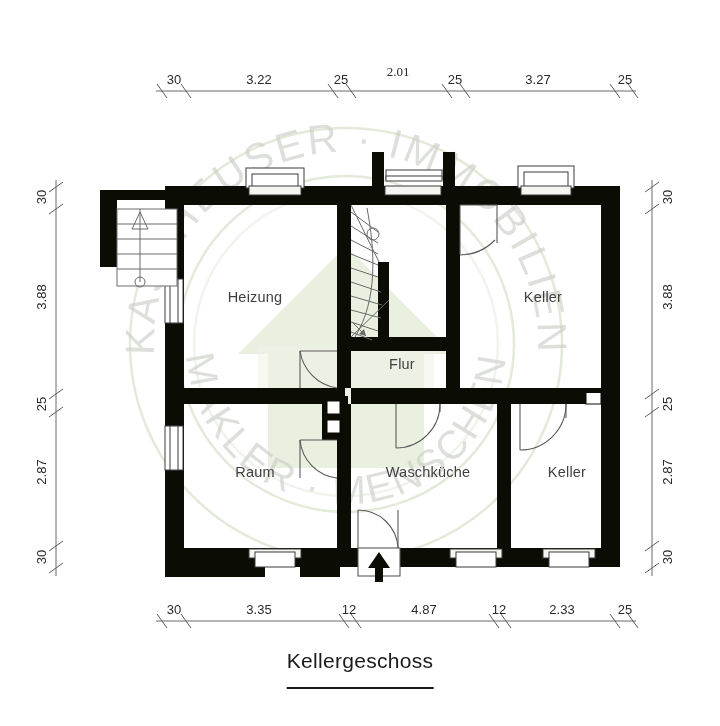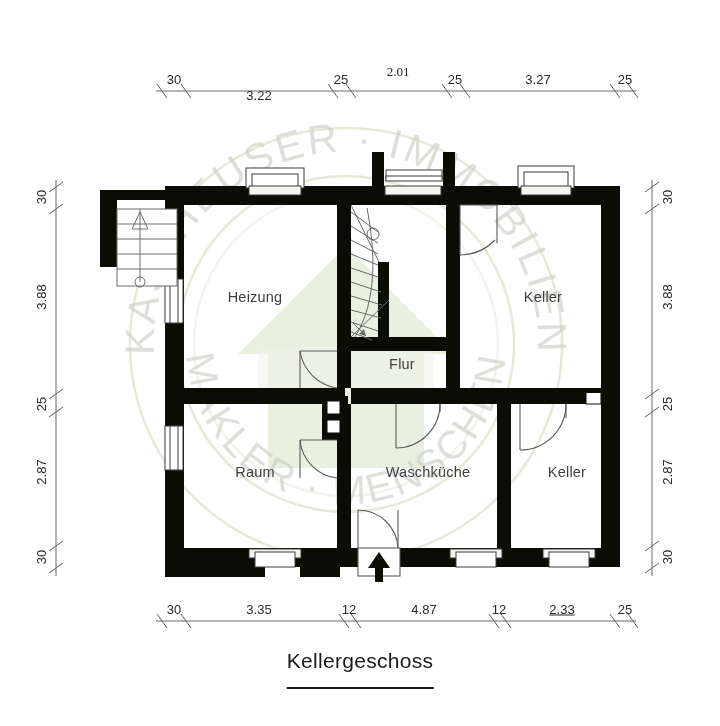--- a/index.html
+++ b/index.html
@@ -293,33 +293,33 @@
   </svg>
 
   <div class="room-label" style="left:255px; top:297px;">Heizung</div>
   <div class="room-label" style="left:543px; top:297px;">Keller</div>
   <div class="room-label" style="left:402px; top:364px;">Flur</div>
   <div class="room-label" style="left:255px; top:472px;">Raum</div>
   <div class="room-label" style="left:428px; top:472px;">Waschküche</div>
   <div class="room-label" style="left:567px; top:472px;">Keller</div>
 
   <div class="dim" style="left:174px; top:79px;">30</div>
-  <div class="dim" style="left:259px; top:79px;margin-top:16px;">3.22</div>
+  <div class="dim" style="left:259px; top:79px;">3.22</div>
   <div class="dim" style="left:341px; top:79px;">25</div>
   <div class="dim" style="left:398px; top:72px;font-family:Liberation Serif, serif;">2.01</div>
   <div class="dim" style="left:455px; top:79px;">25</div>
   <div class="dim" style="left:538px; top:79px;">3.27</div>
   <div class="dim" style="left:625px; top:79px;">25</div>
 
   <div class="dim" style="left:174px; top:609px;">30</div>
   <div class="dim" style="left:259px; top:609px;text-align:right;">3.35</div>
   <div class="dim" style="left:349px; top:609px;">12</div>
   <div class="dim" style="left:424px; top:609px;">4.87</div>
   <div class="dim" style="left:499px; top:609px;">12</div>
-  <div class="dim" style="left:562px; top:609px;text-decoration:underline;">2.33</div>
+  <div class="dim" style="left:562px; top:609px;">2.33</div>
   <div class="dim" style="left:625px; top:609px;">25</div>
 
   <div class="dim vert" style="left:41px; top:197px;">30</div>
   <div class="dim vert" style="left:41px; top:297px;">3.88</div>
   <div class="dim vert" style="left:41px; top:404px;">25</div>
   <div class="dim vert" style="left:41px; top:472px;">2.87</div>
   <div class="dim vert" style="left:41px; top:557px;">30</div>
 
   <div class="dim vert" style="left:667px; top:197px;">30</div>
   <div class="dim vert" style="left:667px; top:297px;">3.88</div>

